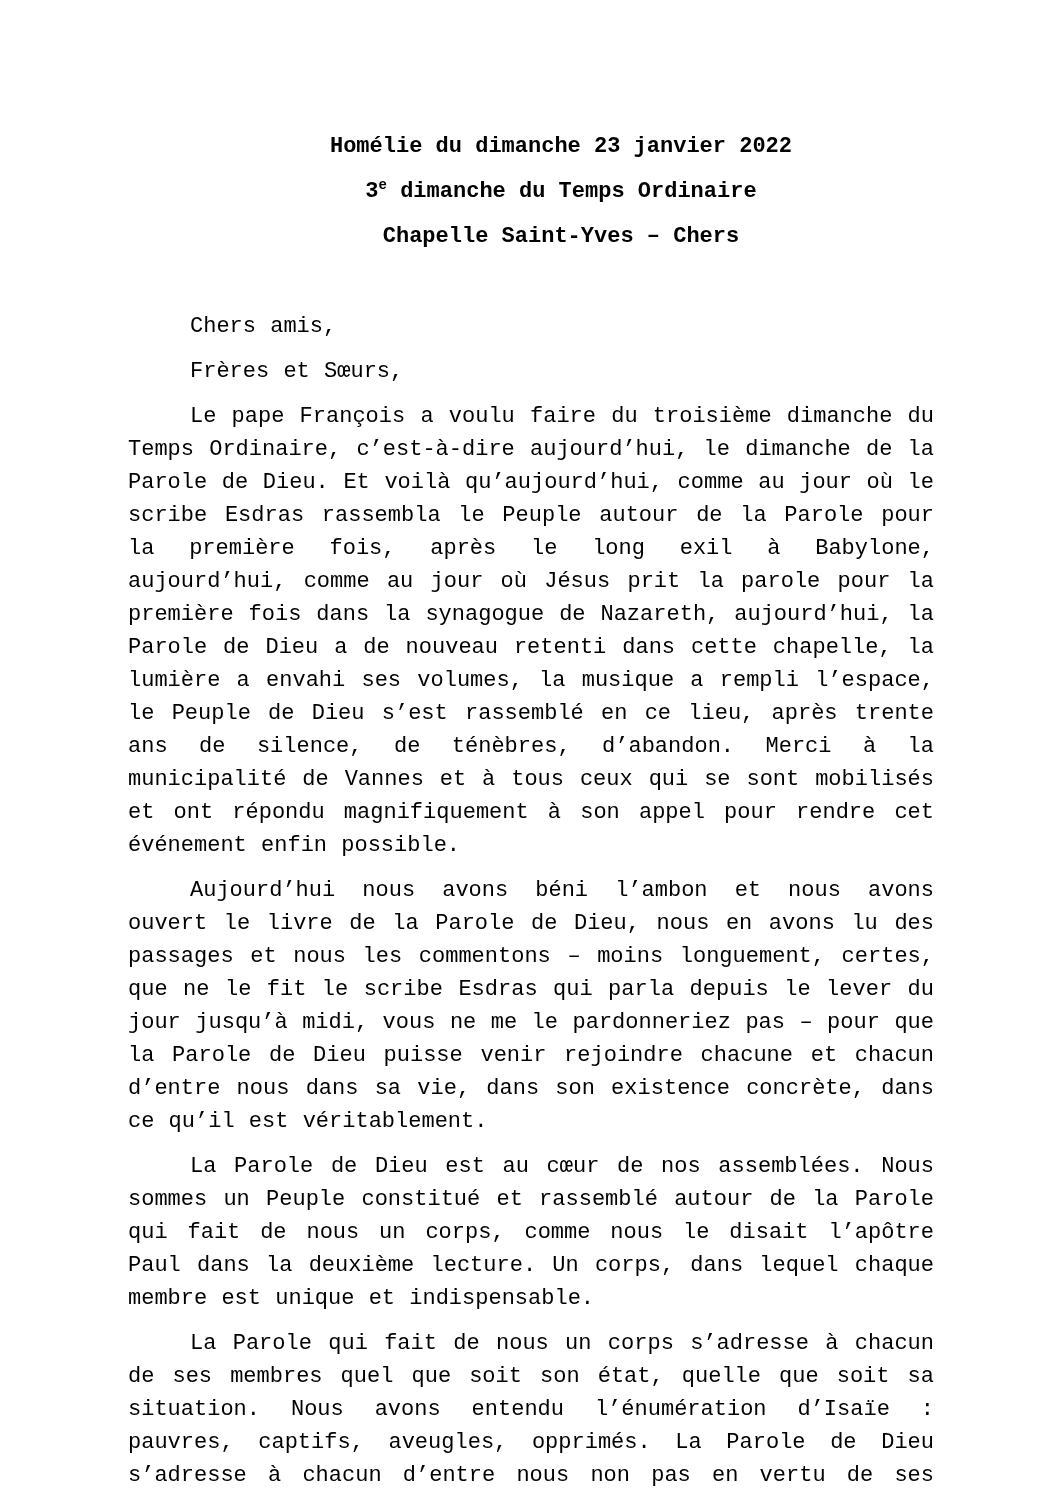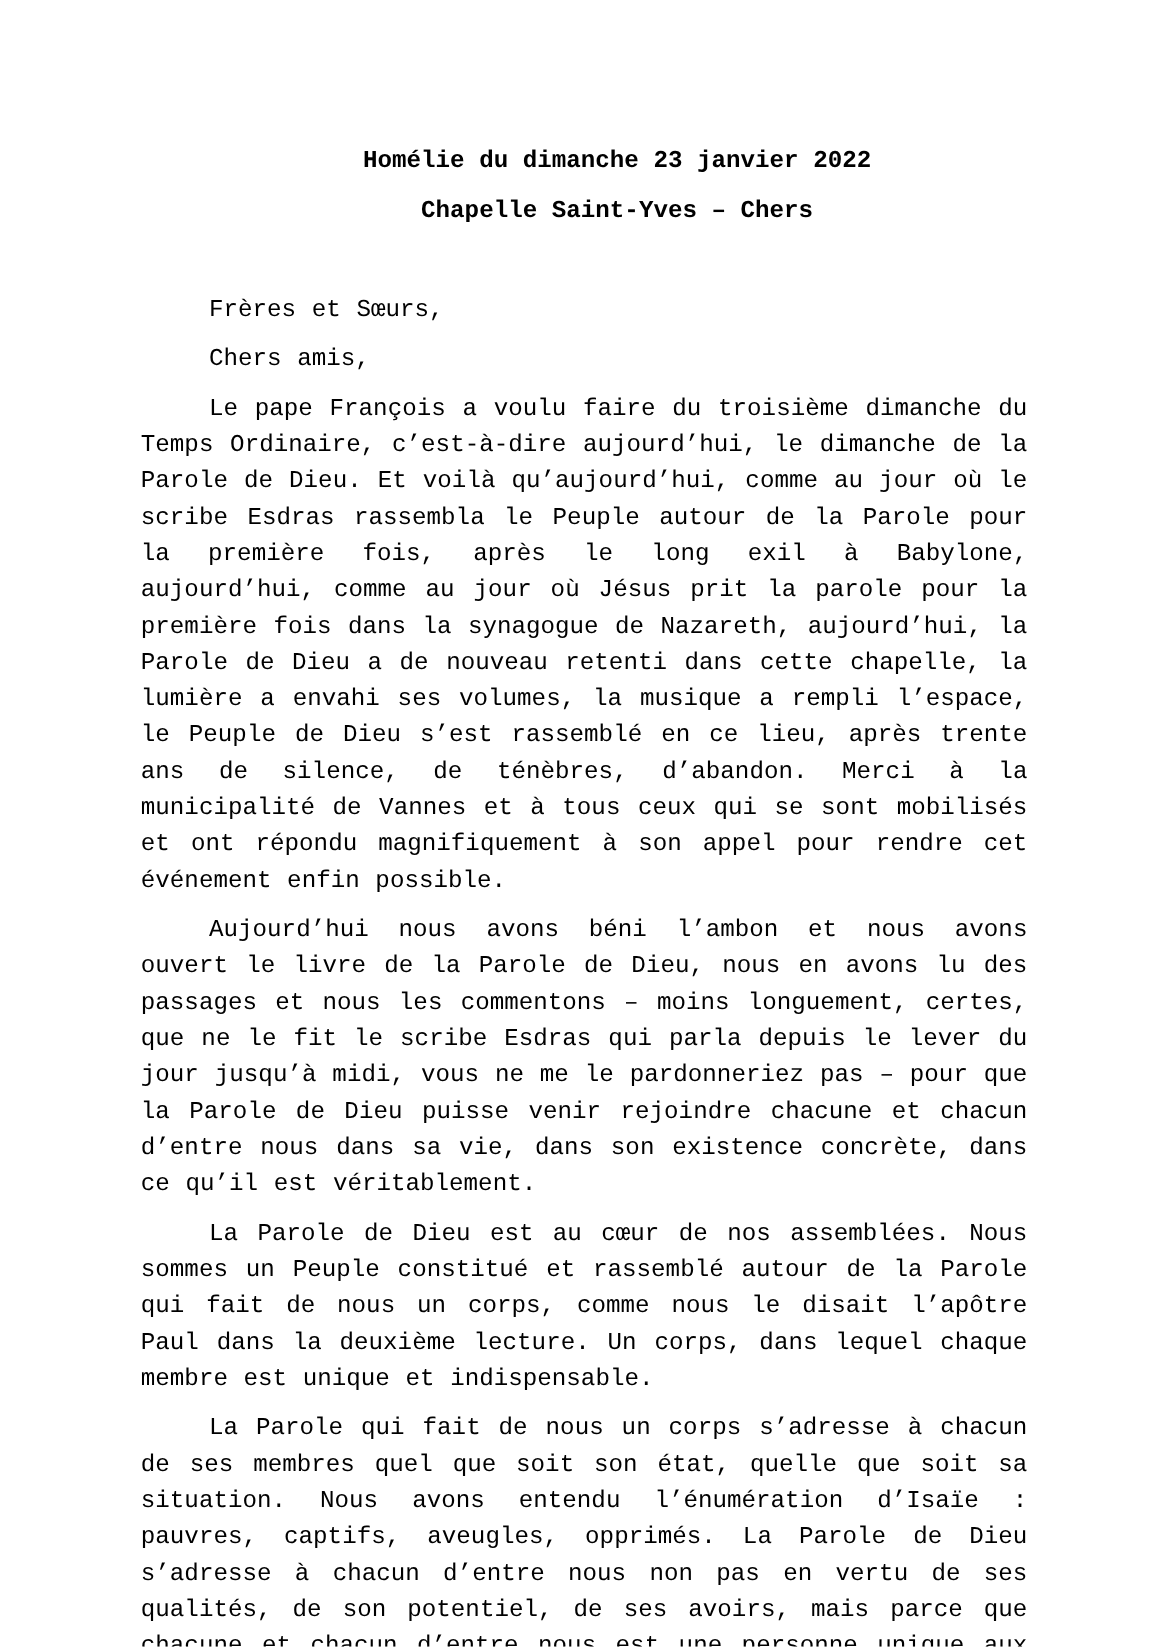--- a/index.html
+++ b/index.html
@@ -52,28 +52,29 @@
   }
 </style>
 </head>
 <body>
 
 <div class="page">
   <div class="doc-content">
 
     <p class="title-line">Homélie du dimanche 23 janvier 2022</p>
 
+    <p class="title-line"><span>3</span><sup>e</sup><span> dimanche du Temps Ordinaire</span></p>
 
     <p class="title-line">Chapelle Saint-Yves – Chers</p>
 
     <div class="blank-line"></div>
 
+    <p class="para salutation">Chers amis,</p>
+
     <p class="para salutation">Frères et Sœurs,</p>
-
-    <p class="para salutation">Chers amis,</p>
 
     <p class="para">Le pape François a voulu faire du troisième dimanche du Temps Ordinaire, c’est-à-dire aujourd’hui, le dimanche de la Parole de Dieu. Et voilà qu’aujourd’hui, comme au jour où le scribe Esdras rassembla le Peuple autour de la Parole pour la première fois, après le long exil à Babylone, aujourd’hui, comme au jour où Jésus prit la parole pour la première fois dans la synagogue de Nazareth, aujourd’hui, la Parole de Dieu a de nouveau retenti dans cette chapelle, la lumière a envahi ses volumes, la musique a rempli l’espace, le Peuple de Dieu s’est rassemblé en ce lieu, après trente ans de silence, de ténèbres, d’abandon. Merci à la municipalité de Vannes et à tous ceux qui se sont mobilisés et ont répondu magnifiquement à son appel pour rendre cet événement enfin possible.</p>
 
     <p class="para">Aujourd’hui nous avons béni l’ambon et nous avons ouvert le livre de la Parole de Dieu, nous en avons lu des passages et nous les commentons – moins longuement, certes, que ne le fit le scribe Esdras qui parla depuis le lever du jour jusqu’à midi, vous ne me le pardonneriez pas – pour que la Parole de Dieu puisse venir rejoindre chacune et chacun d’entre nous dans sa vie, dans son existence concrète, dans ce qu’il est véritablement.</p>
 
     <p class="para">La Parole de Dieu est au cœur de nos assemblées. Nous sommes un Peuple constitué et rassemblé autour de la Parole qui fait de nous un corps, comme nous le disait l’apôtre Paul dans la deuxième lecture. Un corps, dans lequel chaque membre est unique et indispensable.</p>
 
     <p class="para">La Parole qui fait de nous un corps s’adresse à chacun de ses membres quel que soit son état, quelle que soit sa situation. Nous avons entendu l’énumération d’Isaïe : pauvres, captifs, aveugles, opprimés. La Parole de Dieu s’adresse à chacun d’entre nous non pas en vertu de ses qualités, de son potentiel, de ses avoirs, mais parce que chacune et chacun d’entre nous est une personne unique aux yeux de Dieu.</p>
 
 

